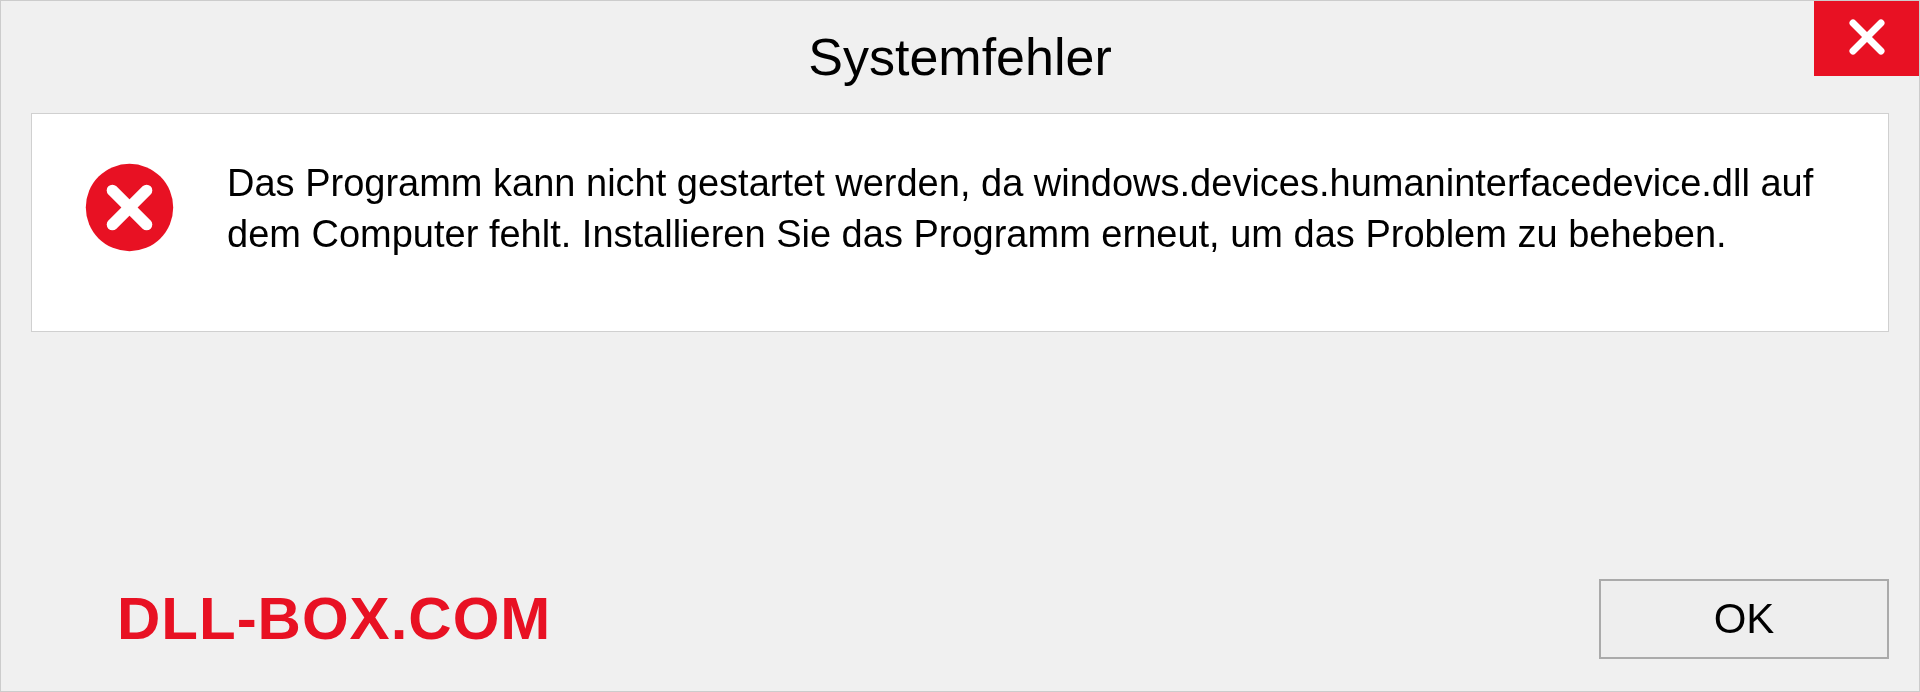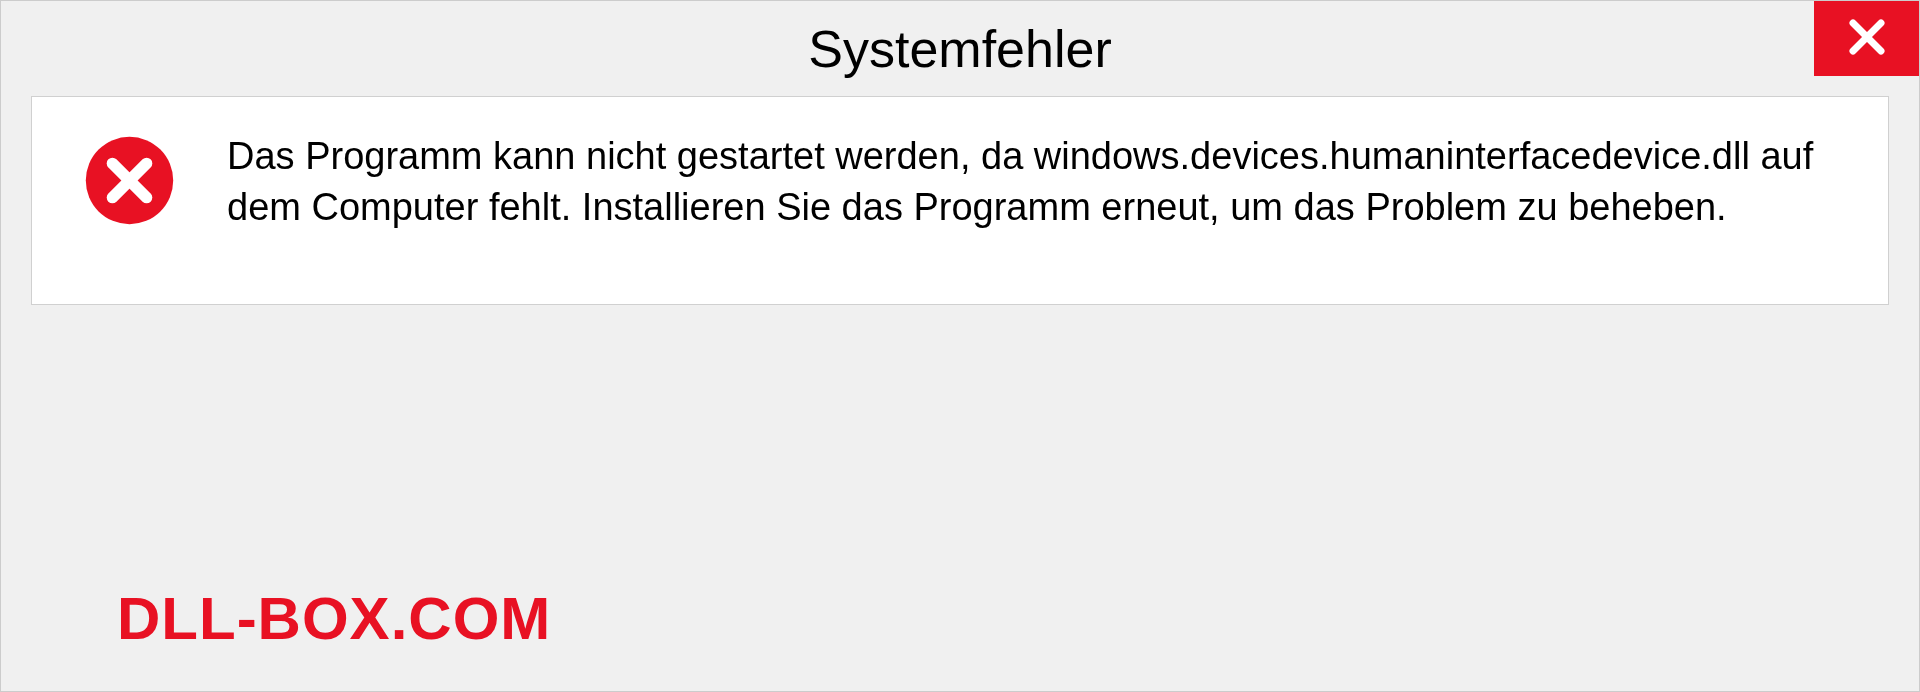--- a/index.html
+++ b/index.html
@@ -15,21 +15,21 @@
       overflow: hidden;
     }
     .dialog {
       width: 1920px;
       height: 692px;
       background: #f0f0f0;
       border: 1px solid #ccc;
       position: relative;
     }
     .titlebar {
-      height: 95px;
+      height: 112px;
       display: flex;
       align-items: center;
       position: relative;
       text-decoration: underline;
     }
     .title {
       font-size: 52px;
       color: #000;
       position: absolute;
       left: 50%;
@@ -49,21 +49,21 @@
       cursor: pointer;
     }
     .close-btn svg {
       width: 48px;
       height: 48px;
     }
     .content-panel {
       margin: 0 30px;
       background: #fff;
       border: 1px solid #d0d0d0;
-      padding: 34px 50px 70px 50px;
+      padding: 44px 50px 70px 50px;
       display: flex;
       align-items: center;
       gap: 50px;
     }
     .error-icon {
       flex-shrink: 0;
     }
     .error-icon svg {
       width: 95px;
       height: 95px;
@@ -127,14 +127,15 @@
         <circle cx="50" cy="50" r="46" fill="#e81123"></circle>
         <line x1="32" y1="32" x2="68" y2="68" stroke="#fff" stroke-width="12" stroke-linecap="round"></line>
         <line x1="68" y1="32" x2="32" y2="68" stroke="#fff" stroke-width="12" stroke-linecap="round"></line>
       </svg>
     </div>
     <div class="message">Das Programm kann nicht gestartet werden, da windows.devices.humaninterfacedevice.dll auf dem Computer fehlt. Installieren Sie das Programm erneut, um das Problem zu beheben.</div>
   </div>
 
   <div class="footer">
     <div class="watermark">DLL-BOX.COM</div>
+    <button class="ok-btn">OK</button>
   </div>
 </div>
 
 </body></html>

